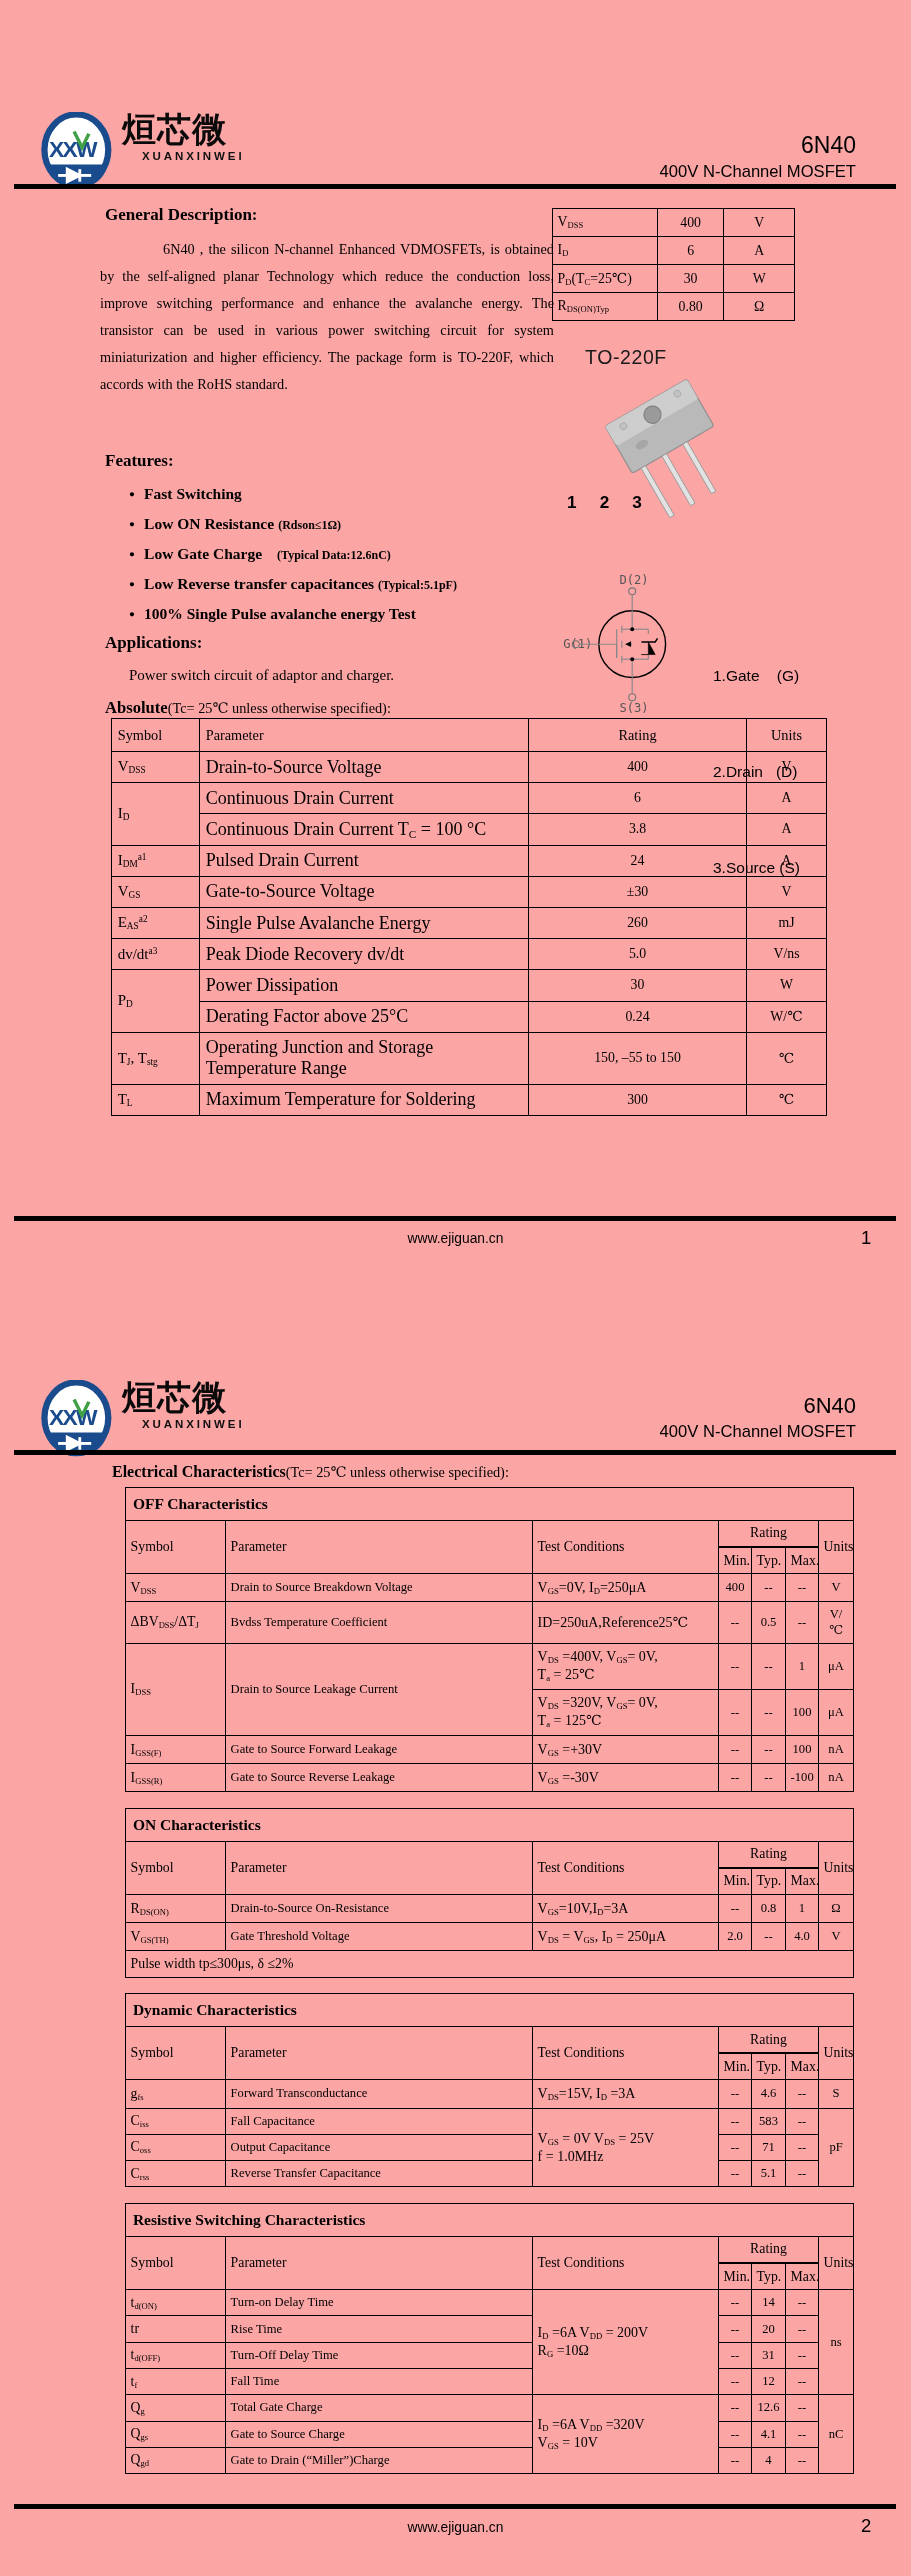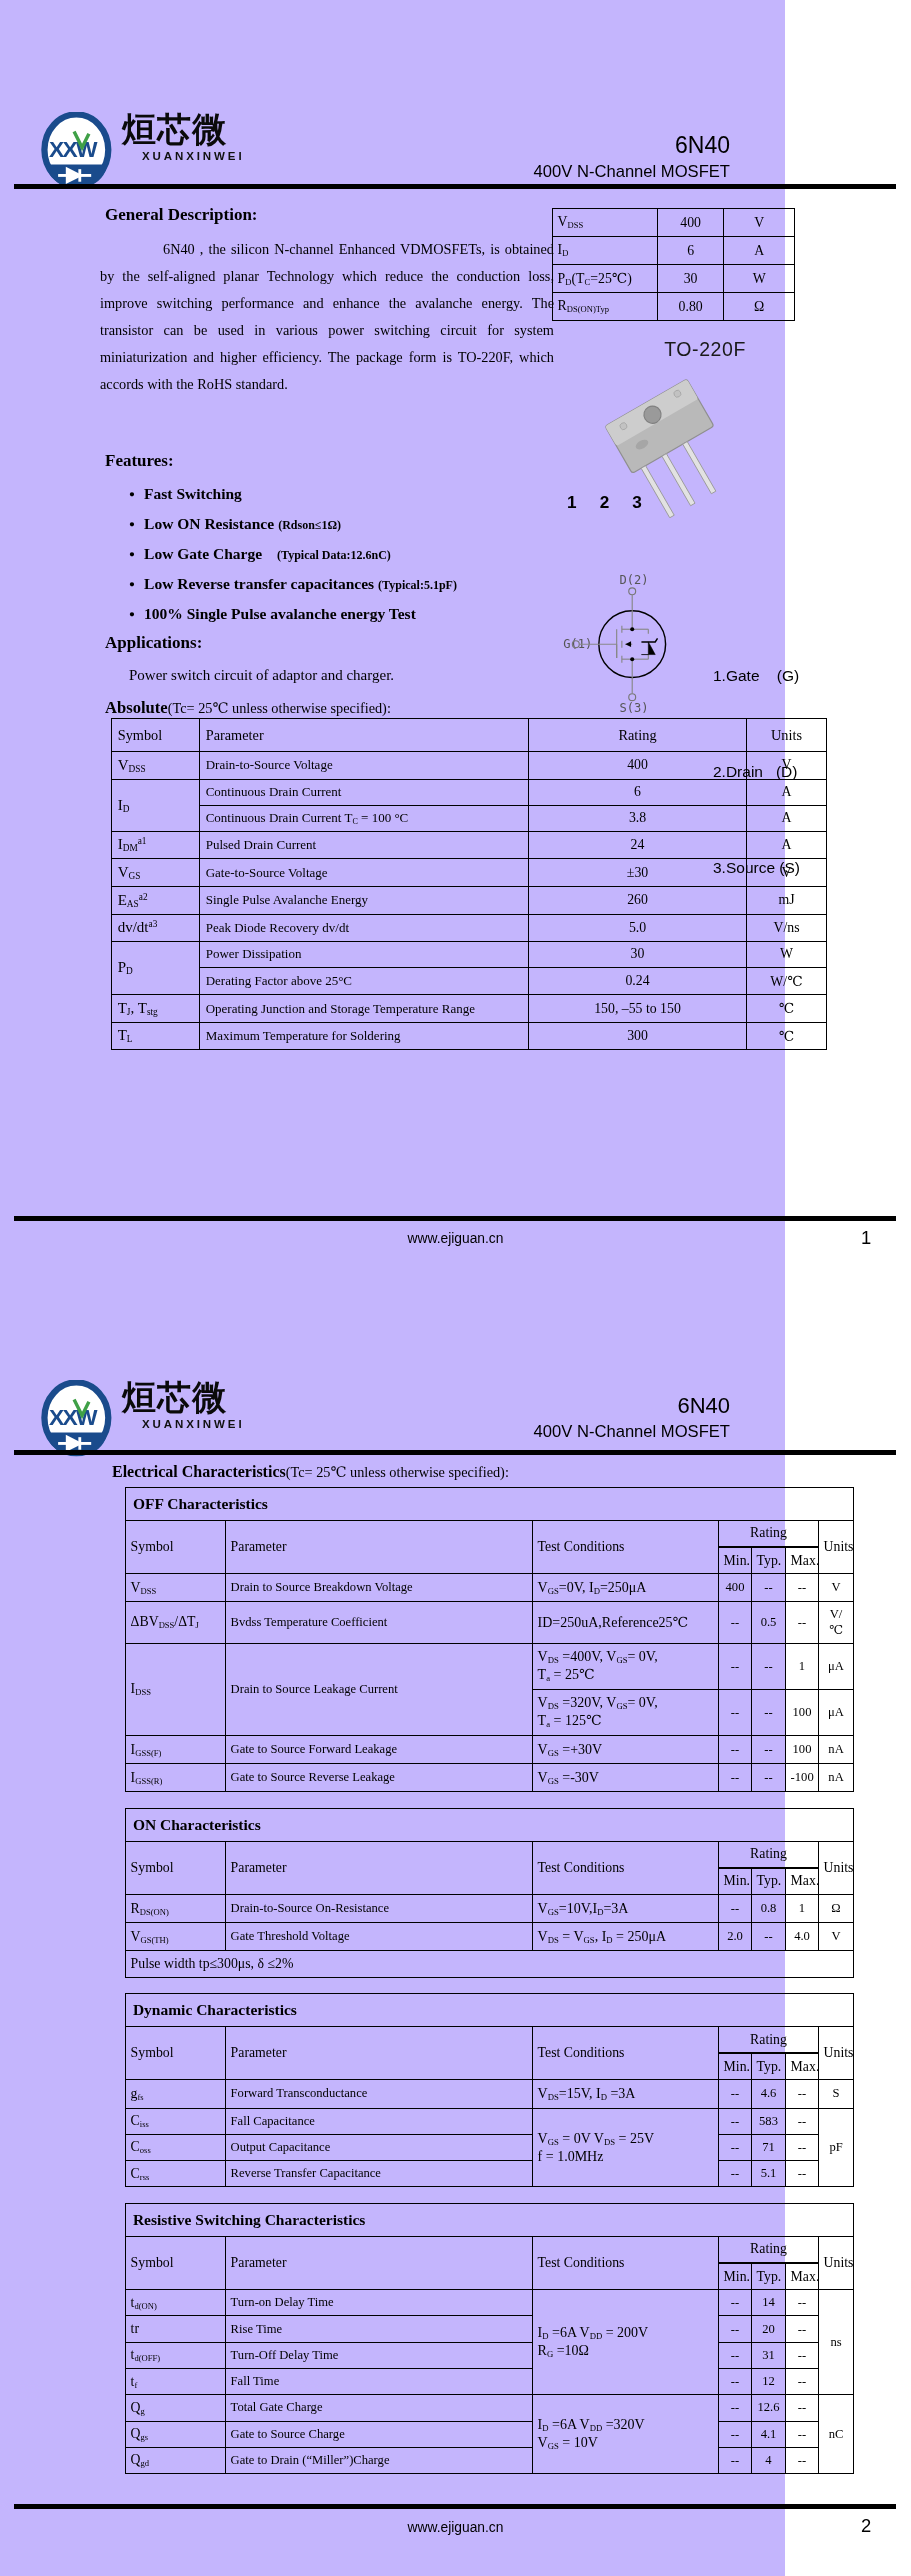--- a/index.html
+++ b/index.html
@@ -1,16 +1,16 @@
 <!DOCTYPE html>
 <html style="font-size:9.2px"><head>
 <meta charset="utf-8">
 <style>
   html,body{margin:0;padding:0;background:#fff;}
-  #root{position:relative;width:785px;height:2576px;background:#c4b5fd;color:#000;
+  #root{position:relative;width:911px;height:2576px;background:#fca5a5;color:#000;
         font-family:"Liberation Serif","DejaVu Serif",serif;}
   .abs{position:absolute;}
   .sans{font-family:"Liberation Sans","DejaVu Sans",sans-serif;}
   .mono{font-family:"DejaVu Sans Mono","Liberation Mono",monospace;}
   .rule{position:absolute;left:14.3px;width:882px;height:5.2px;background:#000;}
   sub{font-size:62%;vertical-align:-0.25em;}
   sup{font-size:62%;vertical-align:0.55em;}
   
   .brand{display:flex;align-items:flex-start;}
   .brand-cn{font-family:"Liberation Sans","DejaVu Sans",sans-serif;font-weight:bold;font-size:34px;line-height:1.05;letter-spacing:1.1px;color:#0a0a0a;}
@@ -27,21 +27,21 @@
   .f-main{font-size:15.5px;}
   .f-note{font-size:12px;margin-left:4px;}
   .app-text{font-size:15px;}
   
   table{border-collapse:collapse;}
   .qs{border:1.7px solid #000;}
   .qs td{border:1.1px solid #000;font-size:13.8px;height:27px;padding:0 4.6px;}
   .qs .v{text-align:center;}
   
   .amr{border:1.7px solid #000;table-layout:fixed;width:715px;}
-  .amr td{border:1.1px solid #000;padding:4.6px 5.7px;font-size:13px;}
+  .amr td{border:1.1px solid #000;padding:4.6px 5.7px;font-size:18px;}
   .amr td.sym{font-size:15px;}
   .amr td.hd{font-size:14.3px;padding:7.5px 5.7px;}
   .ctr{text-align:center;}
   .amr td.rt,.amr td.un{font-size:13.8px;text-align:center;}
   
   .char{border:1.7px solid #000;table-layout:fixed;width:729px;margin-bottom:15.5px;}
   .char td{border:1.1px solid #000;padding:4.6px 4.6px;}
   .char td.title{font-weight:bold;font-size:15.5px;padding:6.9px 6.9px;}
   .char td.hd{font-size:13.8px;}
   .char td.sym{font-size:13.8px;}
@@ -126,21 +126,21 @@
           <td class="v">W</td>
         </tr>
     <tr>
           <td>R<sub>DS(ON)Typ</sub></td>
           <td class="v">0.80</td>
           <td class="v">Ω</td>
         </tr>
   </tbody>
     </table>
 
-  <div class="abs sans pkg-label" style="left:585px;top:338px;width:161px;text-align:right;">TO-220F</div>
+  <div class="abs sans pkg-label" style="left:585px;top:346px;width:161px;text-align:left;">TO-220F</div>
 
   <svg class="abs" style="left:559px;top:372px;" width="166" height="146" viewBox="0 0 290 255">
     <g transform="rotate(-30 170 110)">
       <rect x="100" y="52" width="165" height="95" rx="5" fill="#b9b9b9" stroke="#8f8f8f" stroke-width="2"></rect>
       <rect x="100" y="52" width="165" height="40" rx="5" fill="#cdcdcd" stroke="none"></rect>
       <circle cx="182" cy="76" r="15" fill="#9a9a9a" stroke="#808080" stroke-width="2"></circle>
       <circle cx="128" cy="68" r="6" fill="#c2c2c2" stroke="#9a9a9a"></circle>
       <circle cx="238" cy="66" r="6" fill="#c2c2c2" stroke="#9a9a9a"></circle>
       <ellipse cx="140" cy="112" rx="12" ry="7" fill="#a6a6a6"></ellipse>
       <rect x="118" y="147" width="9" height="100" fill="#e2e2e2" stroke="#9a9a9a" stroke-width="1.5"></rect>

